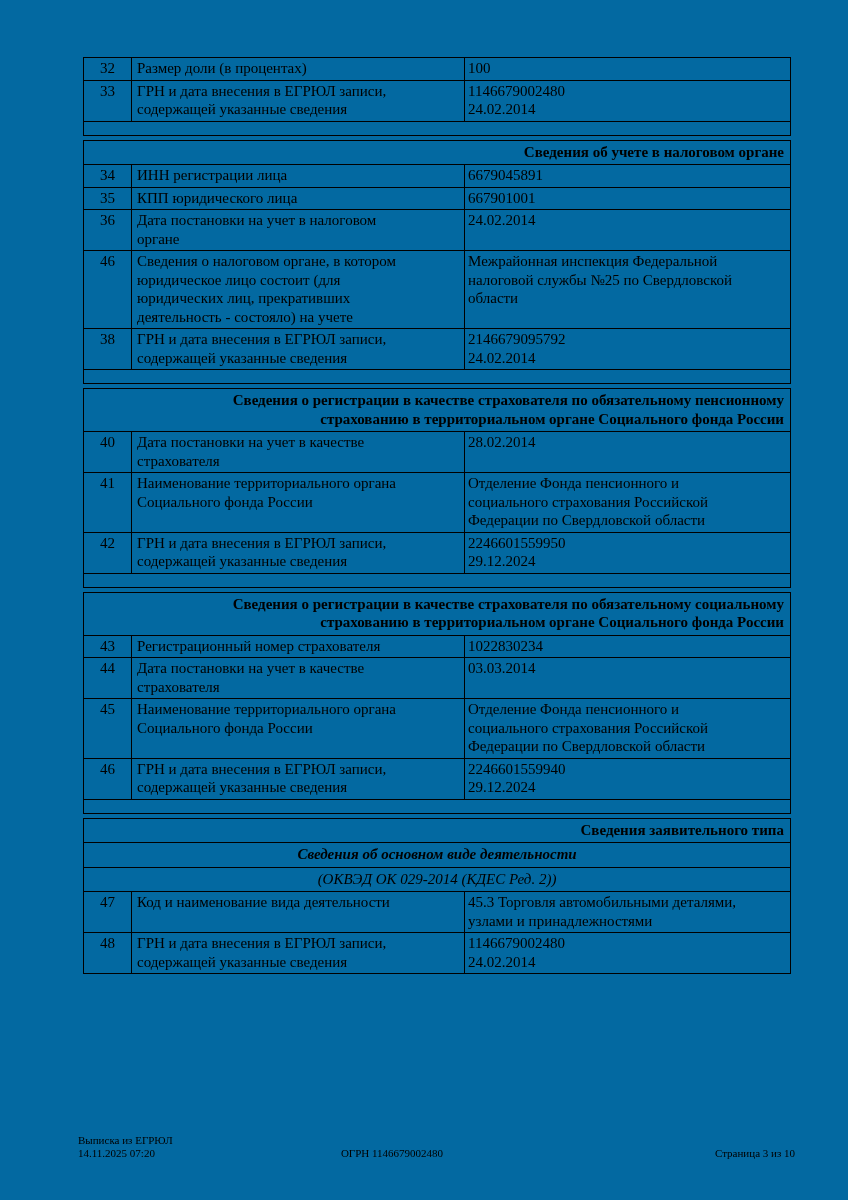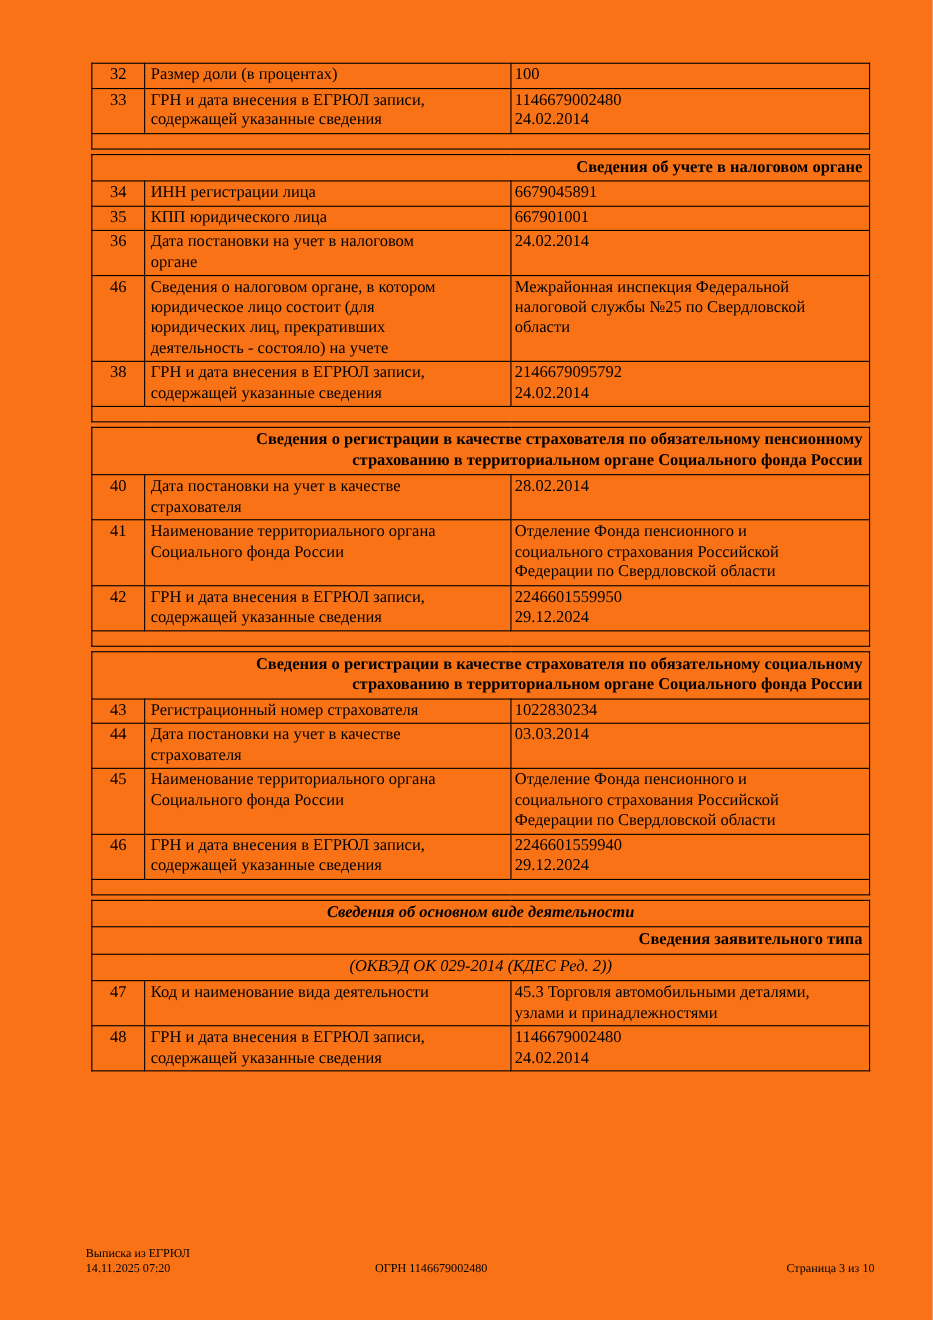--- a/index.html
+++ b/index.html
@@ -1,21 +1,21 @@
 <!DOCTYPE html>
 <html><head>
 <meta charset="utf-8">
 <style>
   * { margin: 0; padding: 0; box-sizing: border-box; }
   html, body { background: #e8e8e8; }
   .page {
     position: relative;
     width: 848px;
     height: 1200px;
-    background: #f97316;
+    background: #0369a1;
     font-family: "Liberation Serif", "DejaVu Serif", serif;
     color: #000000;
     overflow: hidden;
   }
   .content {
     position: absolute;
     left: 83px;
     top: 57px;
     width: 707px;
   }
@@ -249,24 +249,24 @@
     </table>
 
     <table class="sec">
       <colgroup>
           <col class="w-num">
           <col class="w-label">
           <col class="w-value">
         </colgroup>
       <tbody>
         <tr>
+          <td class="hdr" colspan="3">Сведения заявительного типа</td>
+        </tr>
+        <tr>
           <td class="hdr-bi" colspan="3">Сведения об основном виде деятельности</td>
-        </tr>
-        <tr>
-          <td class="hdr" colspan="3">Сведения заявительного типа</td>
         </tr>
         <tr>
           <td class="hdr-i" colspan="3">(ОКВЭД ОК 029-2014 (КДЕС Ред. 2))</td>
         </tr>
         <tr>
           <td class="num">47</td>
           <td class="lbl">Код и наименование вида деятельности</td>
           <td class="val">45.3 Торговля автомобильными деталями,
 узлами и принадлежностями</td>
         </tr>

